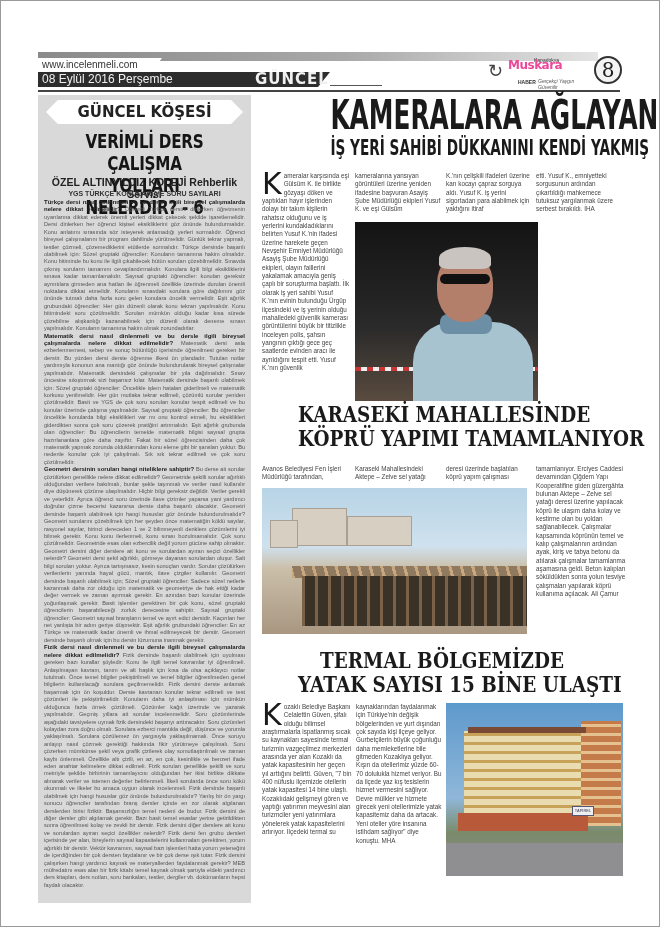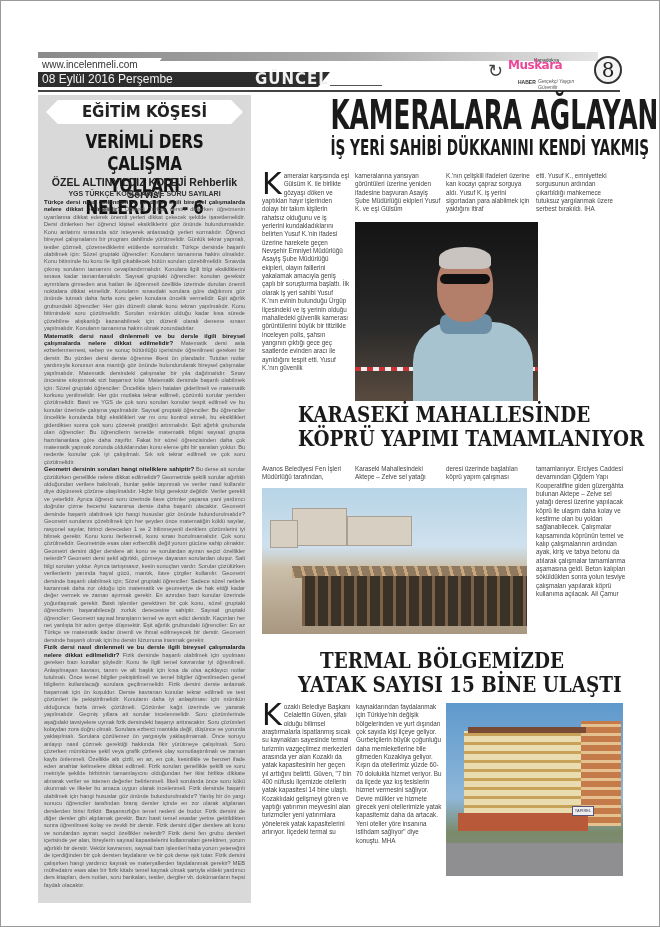--- a/index.html
+++ b/index.html
@@ -120,21 +120,21 @@
   <span class="logo-small">Kapadokya</span>
   <span class="logo-main">Muskara</span>
   <span class="logo-sub">HABER</span>
   <span class="logo-tag">Gerçekçi Yaygın Güvenilir</span>
 </div>
 <div class="page-num">8</div>
 <div class="hdr-line"></div>
 
 <div class="left-col">
   <div class="edu-banner">
-    <span>EĞİTİM KÖŞESİ</span>
+    <span>GÜNCEL KÖŞESİ</span>
   </div>
   <div class="edu-title">
     <div>VERİMLİ DERS ÇALIŞMA</div>
     <div>YOLLARI NELERDİR? - 6</div>
   </div>
   <div class="edu-author">ÖZEL ALTINYILDIZ KOLEJİ Rehberlik Servisi</div>
   <div class="edu-subtitle">YGS TÜRKÇE KONULARI VE SORU SAYILARI</div>
   <div class="edu-body">
     <p><b>Türkçe dersi nasıl dinlenmeli ve bu dersle ilgili bireysel çalışmalarda nelere dikkat edilmelidir?</b><span> Öğrenci Türkçe dersini dinlerken öğretmenin uyarılarına dikkat ederek önemli yerleri dikkat çekecek şekilde işaretlemelidir. Dersi dinlerken her öğrenci kişisel eksikliklerini göz önünde bulundurmalıdır. Konu anlatımı sırasında söz isteyerek anlamadığı yerleri sormalıdır. Öğrenci bireysel çalışmalarını bir program dahilinde yürütmelidir. Günlük tekrar yapmalı, testler çözmeli, çözemediklerini etütlerde sormalıdır. Türkçe dersinde başarılı olabilmek için: Sözel gruptaki öğrenciler: Konuların tamamına hakim olmalıdır. Konu bitiminde bu konu ile ilgili çıkabilecek bütün soruları çözebilmelidir. Sınavda çıkmış soruların tamamını cevaplandırmalıdır. Konulara ilgili bilgi eksikliklerini sınava kadar tamamlamalıdır. Sayısal gruptaki öğrenciler: konuları gereksiz ayrıntılara girmeden ana hatları ile öğrenmeli özellikle üzerinde durulan önemli noktalara dikkat etmelidir. Konuların sınavdaki sorulara göre dağılımını göz önünde tutmalı daha fazla soru gelen konulara öncelik vermelidir. Eşit ağırlık grubundaki öğrenciler: Her gün düzenli olarak konu tekrarı yapılmalıdır. Konu bitimindeki soru çözülmelidir. Soruları mümkün olduğu kadar kısa sürede çözebilme alışkanlığı kazanabilmek için düzenli olarak deneme sınavı yapılmalıdır. Konuların tamamına hakim olmak zorundadırlar.</span></p>
     <p><b>Matematik dersi nasıl dinlenmeli ve bu dersle ilgili bireysel çalışmalarda nelere dikkat edilmelidir?</b><span> Matematik dersi asla ezberlenmemesi, sebep ve sonuç bütünlüğü içerisinde öğrenilmesi gereken bir derstir. Bu yüzden dersi derste öğrenme ilkesi ön plandadır. Tutulan notlar yardımıyla konunun ana mantığı göz önünde bulundurularak bireysel çalışmalar yapılmalıdır. Matematik dersindeki çalışmalar bir yıla dağılmalıdır. Sınav öncesine sıkıştırmak sizi başarısız kılar. Matematik dersinde başarılı olabilmek için: Sözel gruptaki öğrenciler: Öncelikle işlem hataları giderilmeli ve matematik korkusu yenilmelidir. Her gün mutlaka tekrar edilmeli, çözümlü sorular yeniden çözülmelidir. Basit ve YGS de çok soru soruları konular tespit edilmeli ve bu konular üzerinde çalışma yapılmalıdır. Sayısal gruptaki öğrenciler: Bu öğrenciler öncelikle konularda bilgi eksiklikleri var mı onu kontrol etmeli, bu eksiklikleri giderdikten sonra çok soru çözerek pratiğini artırmalıdır. Eşit ağırlık grubunda olan öğrenciler: Bu öğrencilerin temelde matematik bilgisi sayısal grupta hazırlananlara göre daha zayıftır. Fakat bir sözel öğrencisinden daha çok matematik yapmak zorunda olduklarından konu eleme gibi bir şansları yoktur. Bu nedenle konular çok iyi çalışılmalı. Sık sık tekrar edilmeli ve çok soru çözülmelidir.</span></p>

